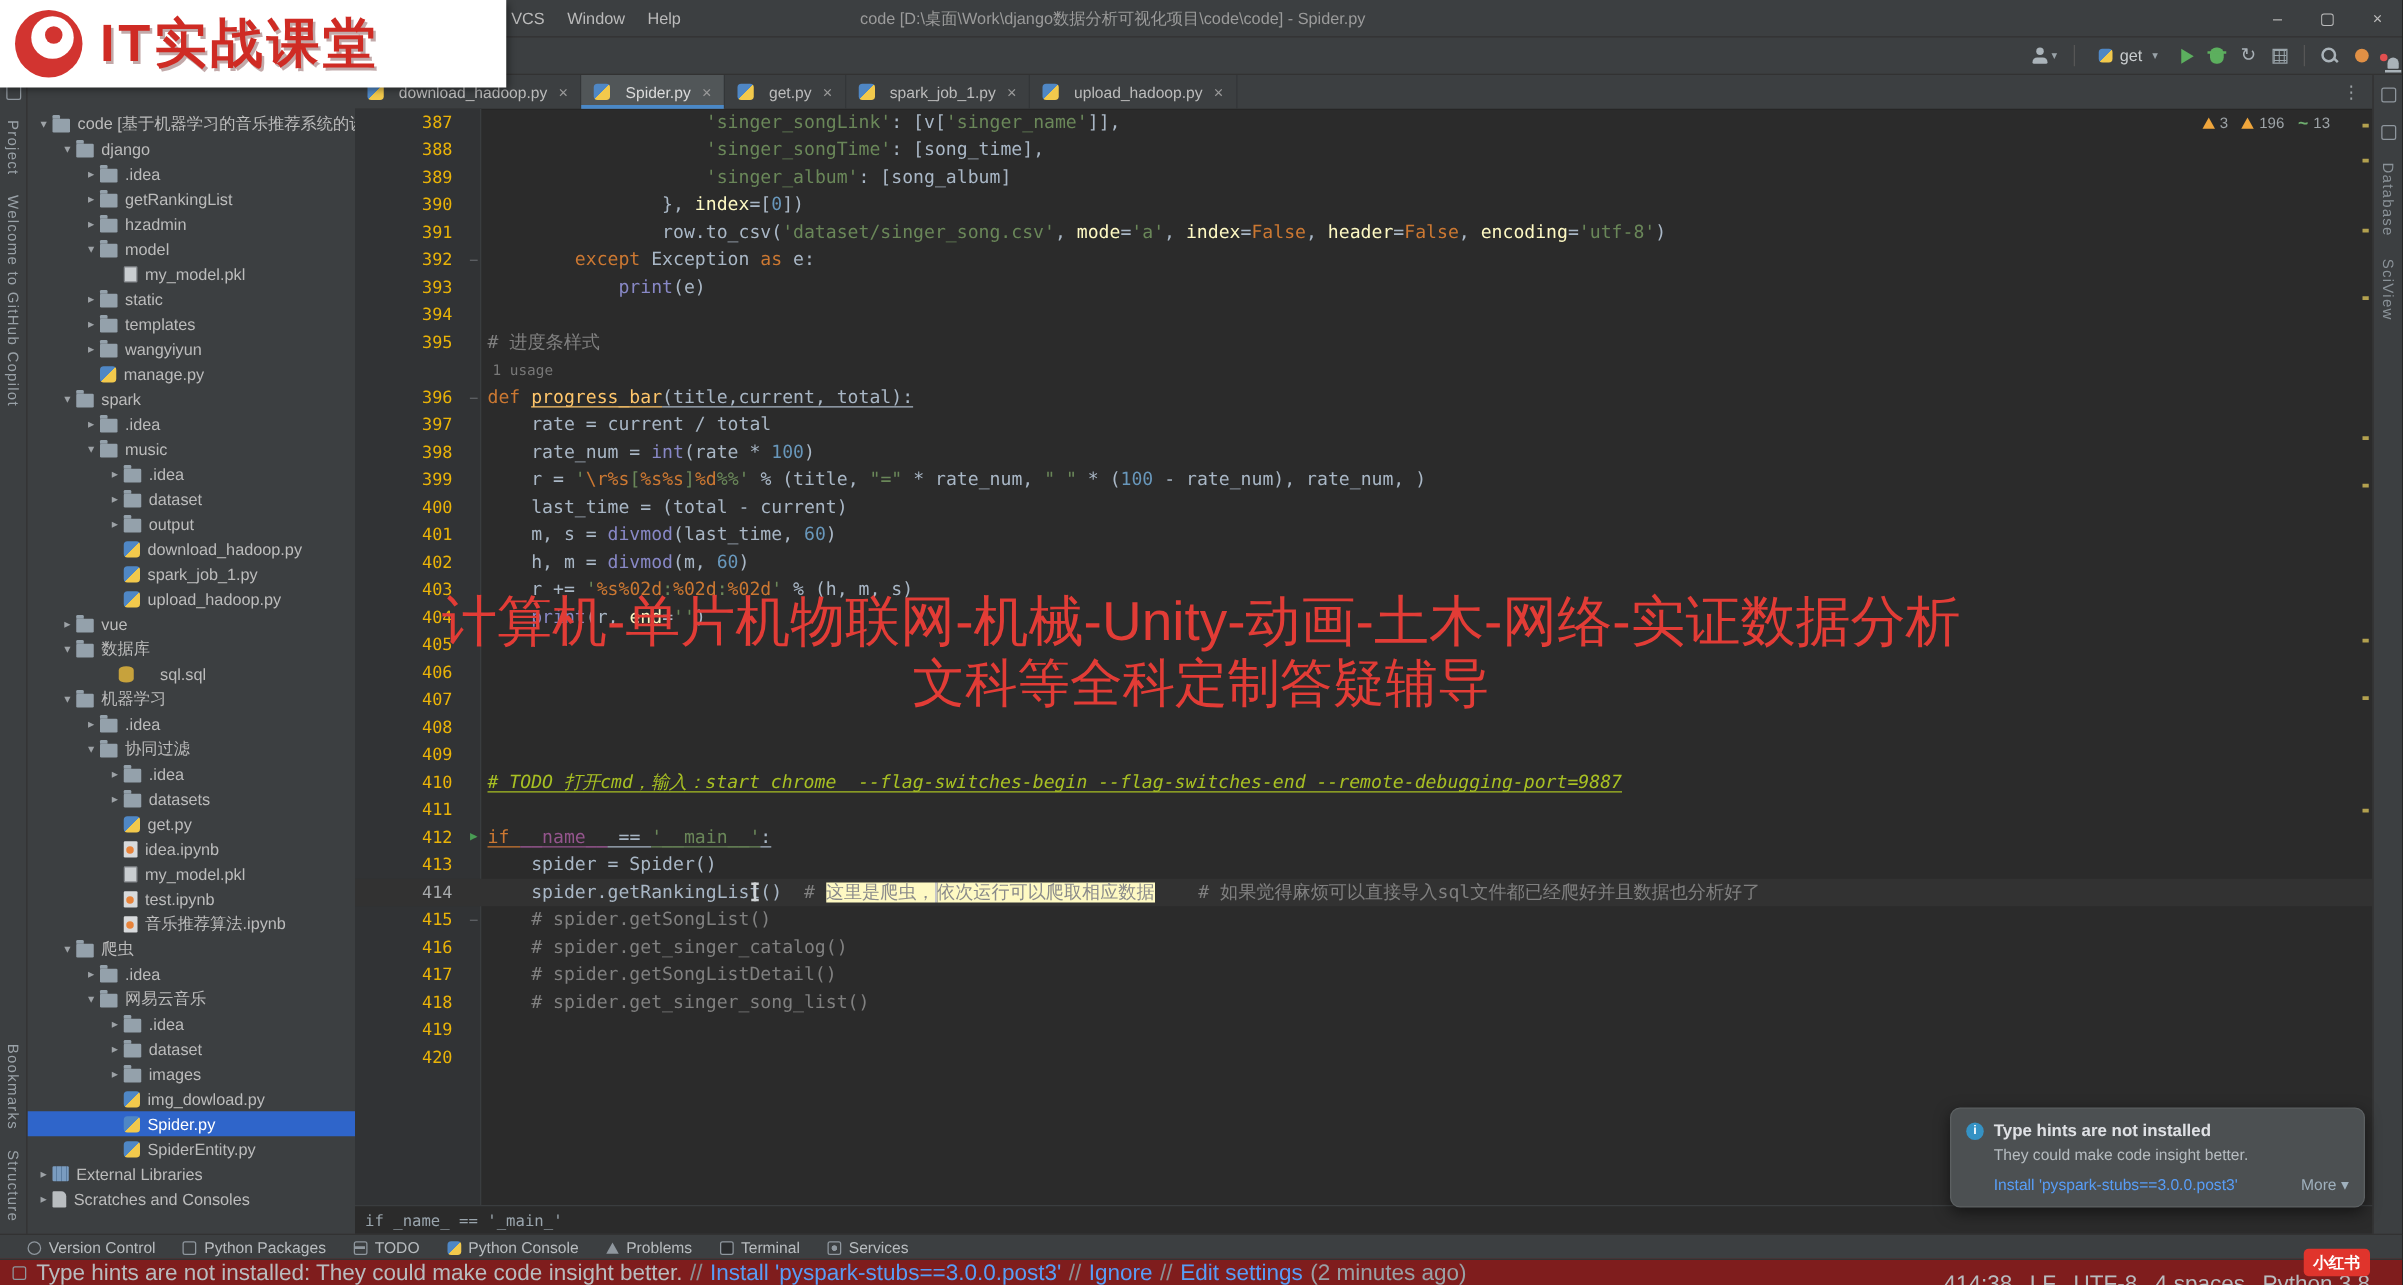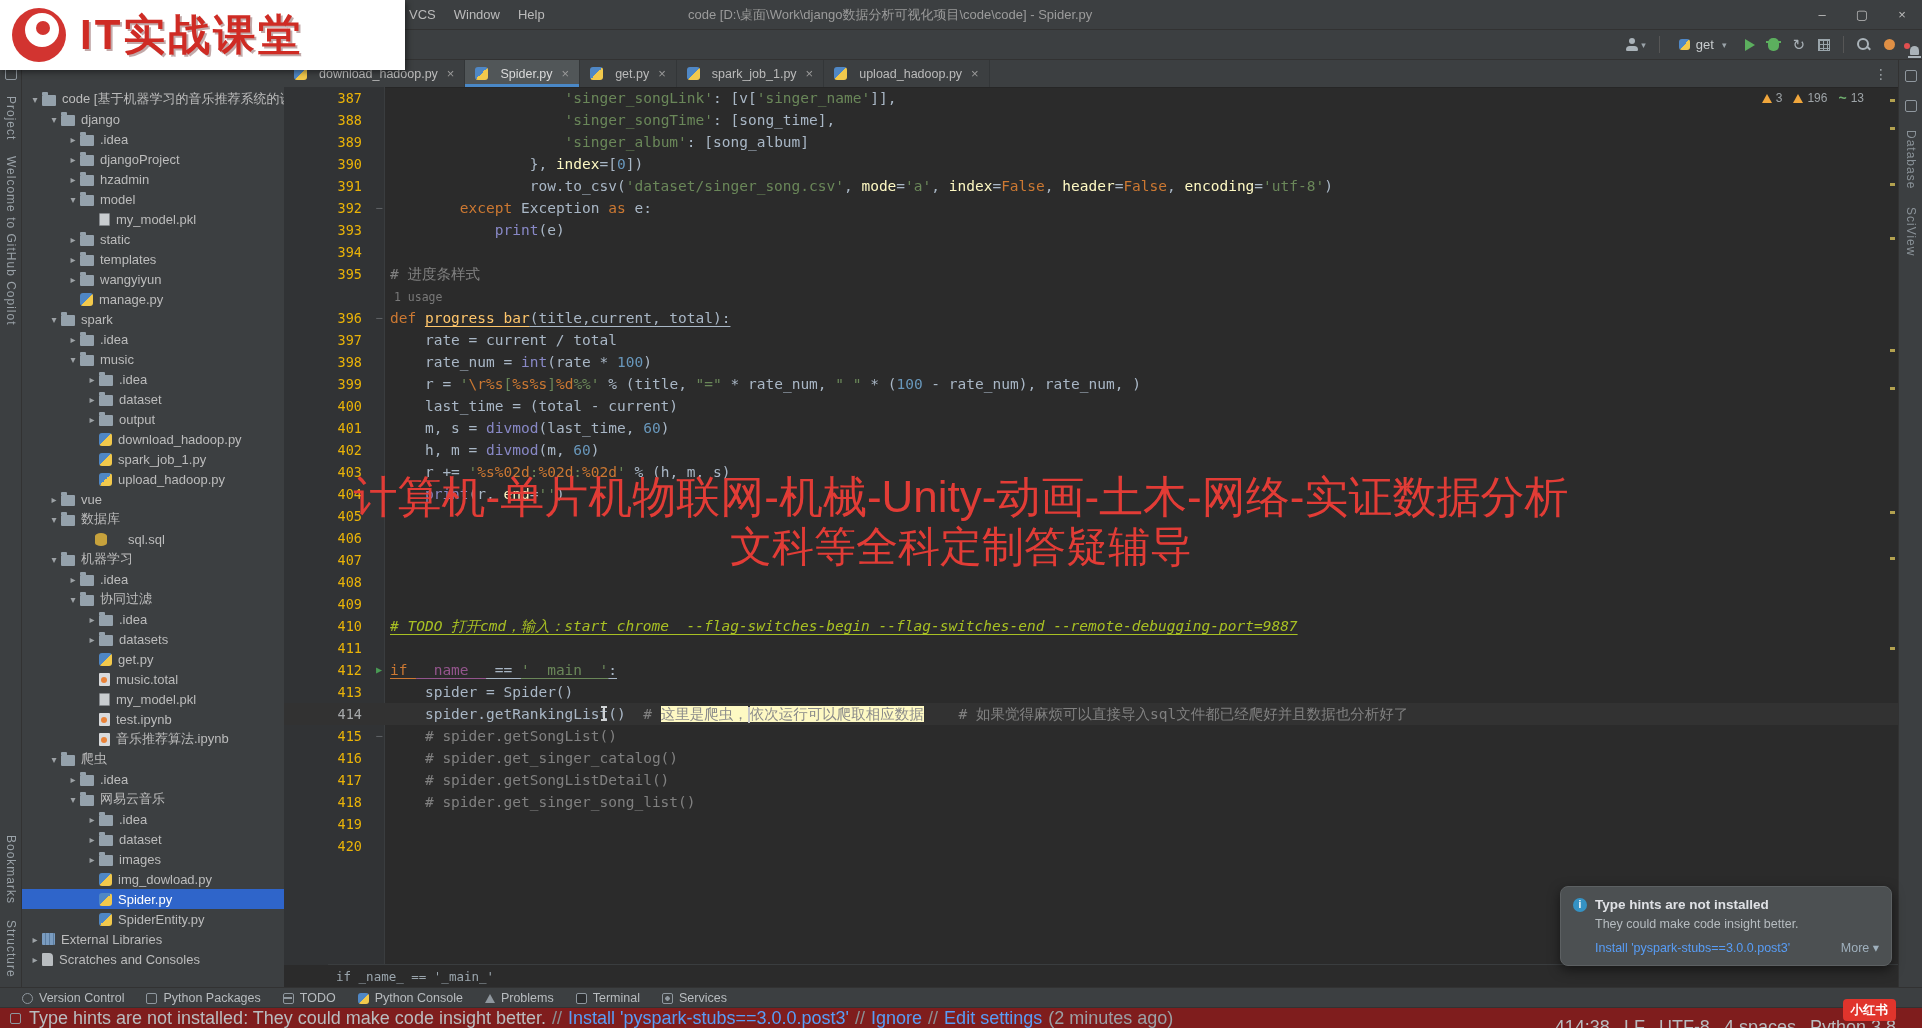--- a/index.html
+++ b/index.html
@@ -94,21 +94,21 @@
   .tk-ku,.tk-su,.tk-du,.tk-ddu,.tk-fnu{text-decoration:underline;text-underline-offset:3px;}
 
   .inspections{position:absolute;top:31px;right:34px;display:flex;align-items:center;gap:11px;z-index:6;font-size:12px;color:#9da3a7;}
   .insp-item{display:flex;align-items:center;gap:4px;}
   .insp-warn{width:0;height:0;border-left:5.5px solid transparent;border-right:5.5px solid transparent;border-bottom:9px solid #f0a63c;}
   .insp-typo{color:#6fae6f;font-weight:bold;font-size:14px;line-height:10px;}
   .scroll-mark{position:absolute;right:3px;width:5px;height:3px;background:#b3a14f;}
 
   .breadcrumb{position:absolute;left:0;right:0;bottom:0;height:23px;background:#2b2b2b;border-top:1px solid #3a3d3f;
               display:flex;align-items:center;padding-left:8px;color:#9aa5ad;font-size:12.5px;
-              font-family:"DejaVu Sans Mono","Liberation Mono",monospace;margin-left:44px;}
+              font-family:"DejaVu Sans Mono","Liberation Mono",monospace;}
 
   
   .tw-bar{position:absolute;left:0;right:0;bottom:20px;height:20px;background:#3c3f41;border-top:1px solid #323232;
           display:flex;align-items:center;padding-left:14px;gap:6px;font-size:12.5px;color:#b8bcbf;}
   .tw-btn{display:flex;align-items:center;gap:6px;padding:0 8px;height:100%;}
   .sq{width:11px;height:11px;border:1.5px solid #8f979e;border-radius:2px;box-sizing:border-box;flex:none;}
   .sq.ic-branch{border-radius:50%;}
   .sq.ic-python{border:none;border-radius:3px;background:linear-gradient(135deg,#4f87c5 50%,#f2c94c 50%);}
   .sq.ic-problems{border:none;width:0;height:0;border-left:5.5px solid transparent;border-right:5.5px solid transparent;border-bottom:9px solid #8f979e;border-radius:0;}
   .sq.ic-terminal{background:#2b2d2f;}
@@ -219,21 +219,21 @@
           <span>django</span>
         </div>
         <div class="tree-row" style="padding-left: 44px;">
           <span class="chev">▸</span>
           <span class="ti ti-folder"></span>
           <span>.idea</span>
         </div>
         <div class="tree-row" style="padding-left: 44px;">
           <span class="chev">▸</span>
           <span class="ti ti-folder"></span>
-          <span>djangoProject</span>
+          <span>getRankingList</span>
         </div>
         <div class="tree-row" style="padding-left: 44px;">
           <span class="chev">▸</span>
           <span class="ti ti-folder"></span>
           <span>hzadmin</span>
         </div>
         <div class="tree-row" style="padding-left: 44px;">
           <span class="chev">▾</span>
           <span class="ti ti-folder"></span>
           <span>model</span>
@@ -349,21 +349,21 @@
           <span>datasets</span>
         </div>
         <div class="tree-row" style="padding-left: 63px;">
           <span class="chev"></span>
           <span class="ti ti-py"></span>
           <span>get.py</span>
         </div>
         <div class="tree-row" style="padding-left: 63px;">
           <span class="chev"></span>
           <span class="ti ti-ipynb"></span>
-          <span>music.total</span>
+          <span>idea.ipynb</span>
         </div>
         <div class="tree-row" style="padding-left: 63px;">
           <span class="chev"></span>
           <span class="ti ti-file"></span>
           <span>my_model.pkl</span>
         </div>
         <div class="tree-row" style="padding-left: 63px;">
           <span class="chev"></span>
           <span class="ti ti-ipynb"></span>
           <span>test.ipynb</span>

